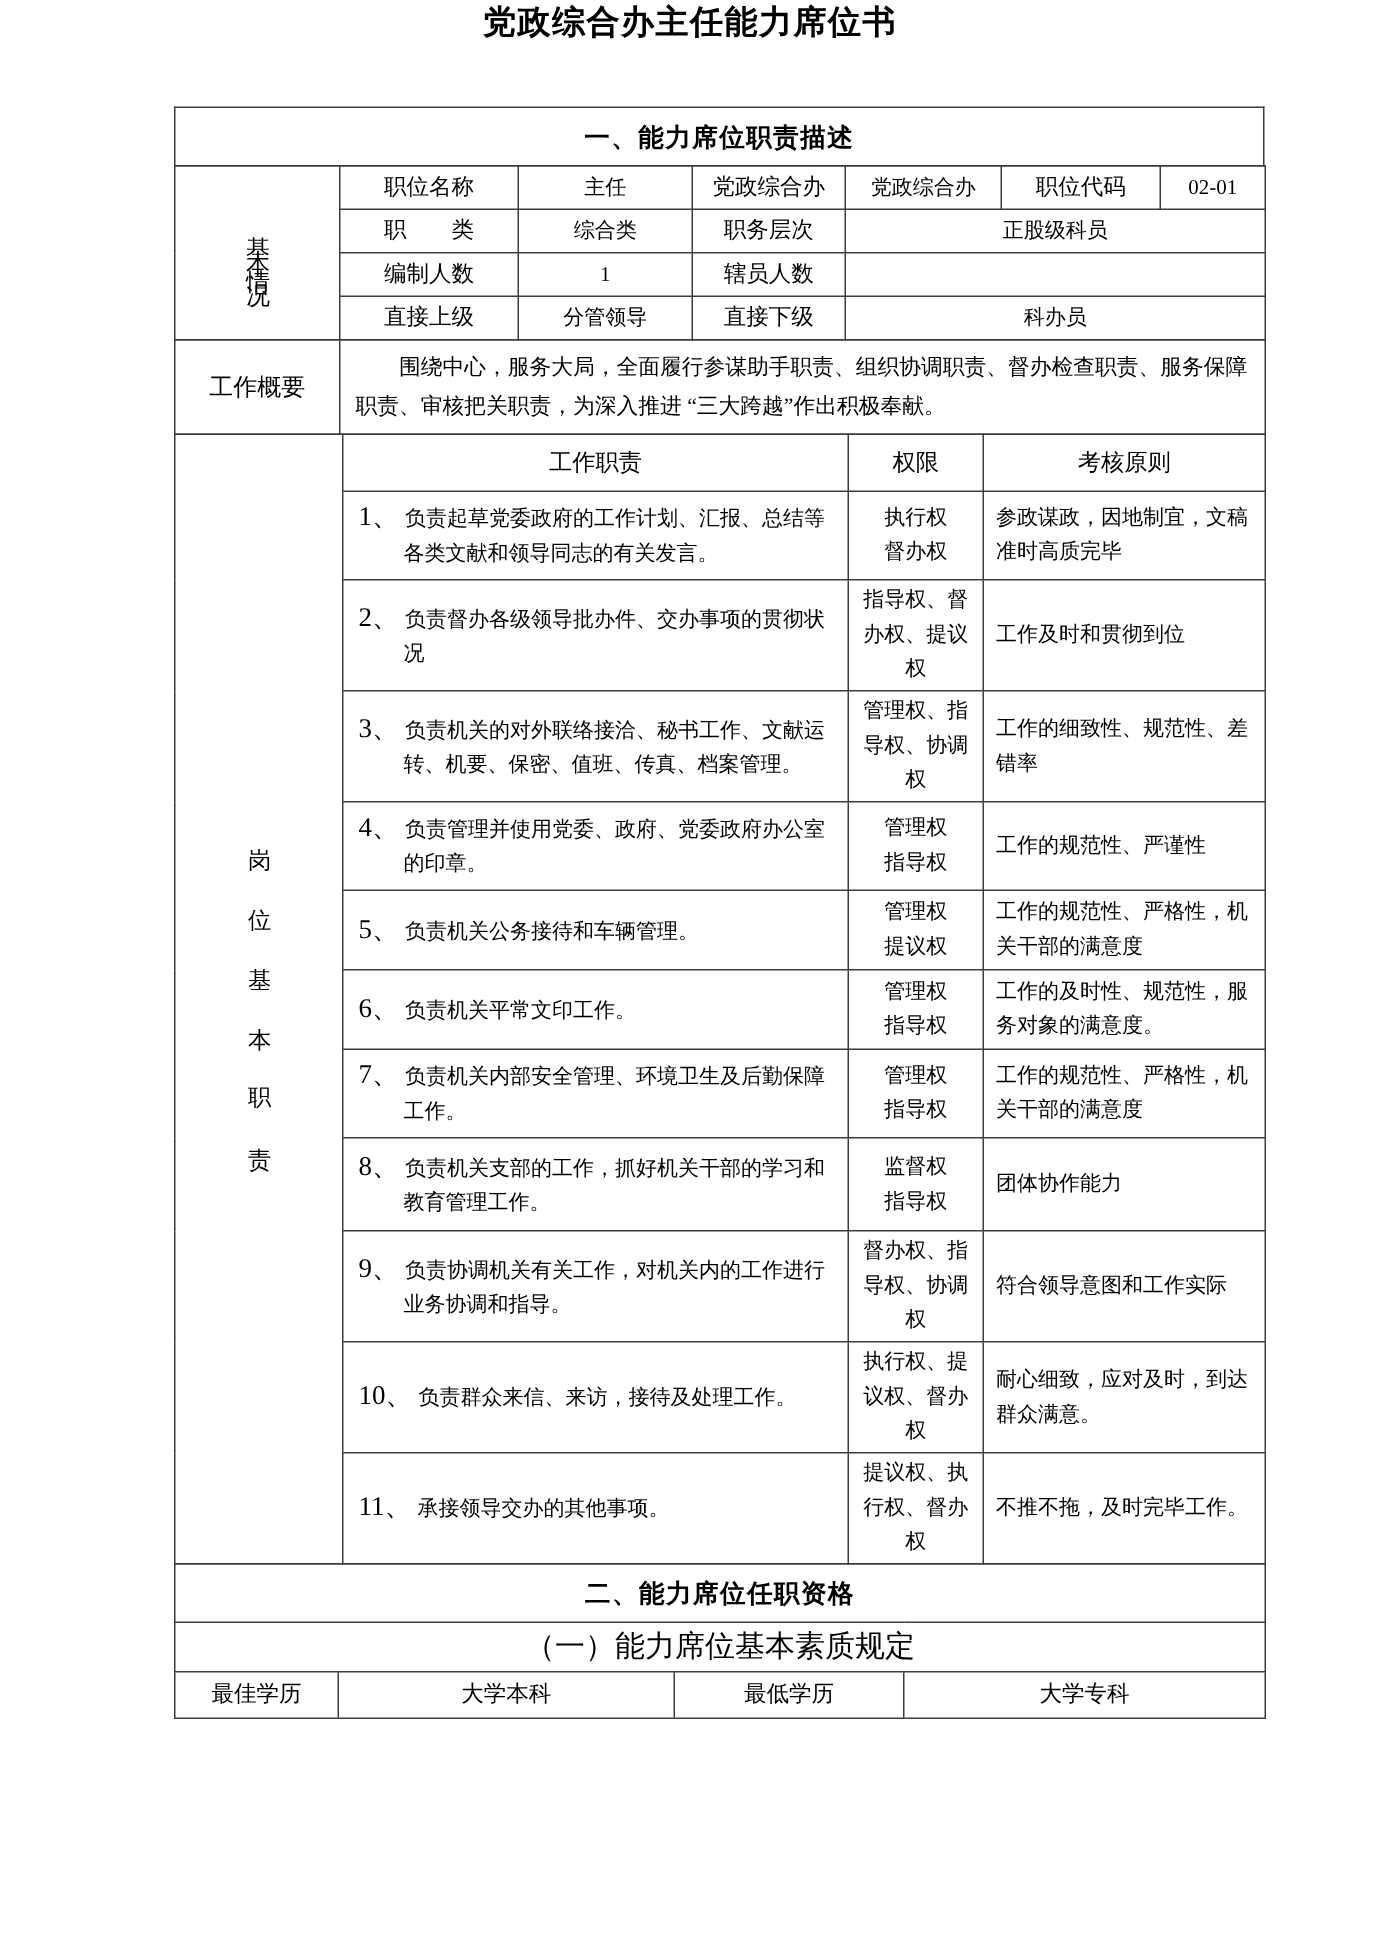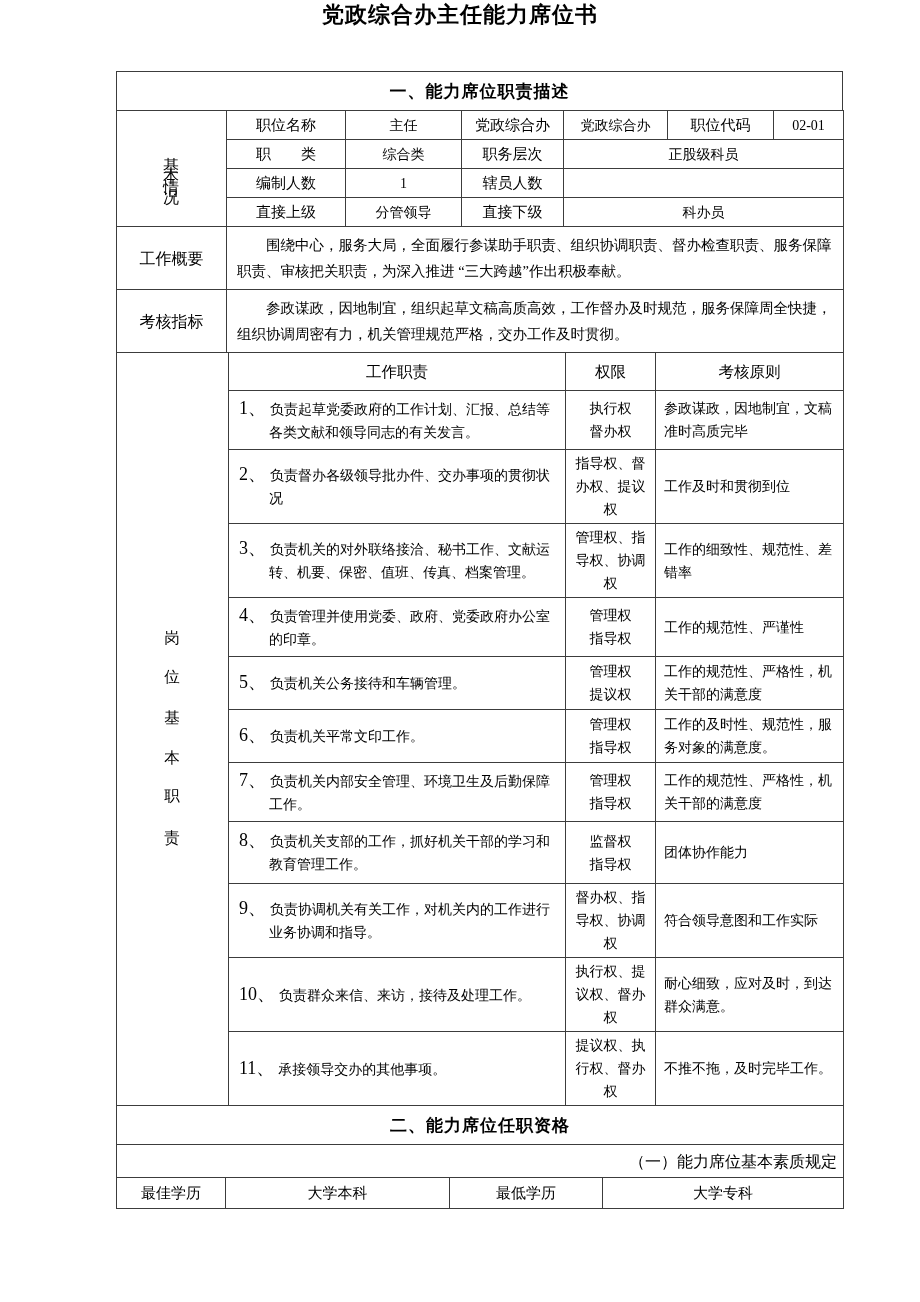--- a/index.html
+++ b/index.html
@@ -37,22 +37,22 @@
   }
   .sec-header td {
     height: 34px;
     text-align: center;
     font-size: 17px;
     font-weight: bold;
     letter-spacing: 1px;
   }
   .sub-header td {
     height: 28px;
-    text-align: right;
-    font-size: 16px;
+    text-align: center;
+    font-size: 20px;
   }
   .c { text-align: center; }
   .lbl { text-align: center; font-size: 15px; }
   .v-label {
     text-align: center;
     font-size: 16px;
     padding: 0;
   }
   .v-label span {
     display: inline-block;
@@ -160,26 +160,20 @@
         <col style="width:110px">
         <col style="width:617px">
       </colgroup>
     <tbody>
         <tr>
       <td class="lbl" style="height:53px; font-size:16px;">工作概要</td>
       <td class="para">
             <span class="indent">围绕中心，服务大局，全面履行参谋助手职责、组织协调职责、督办检查职责、服务保障职责、审核把关职责，为深入推进 “三大跨越”作出积极奉献。</span>
           </td>
     </tr>
-    <tr>
-      <td class="lbl" style="height:51px; font-size:16px;">考核指标</td>
-      <td class="para">
-            <span class="indent">参政谋政，因地制宜，组织起草文稿高质高效，工作督办及时规范，服务保障周全快捷，组织协调周密有力，机关管理规范严格，交办工作及时贯彻。</span>
-          </td>
-    </tr>
   </tbody>
     </table>
 
   <table>
     <colgroup>
       <col style="width:112px">
         <col style="width:337px">
         <col style="width:90px">
         <col style="width:188px">
     </colgroup>

